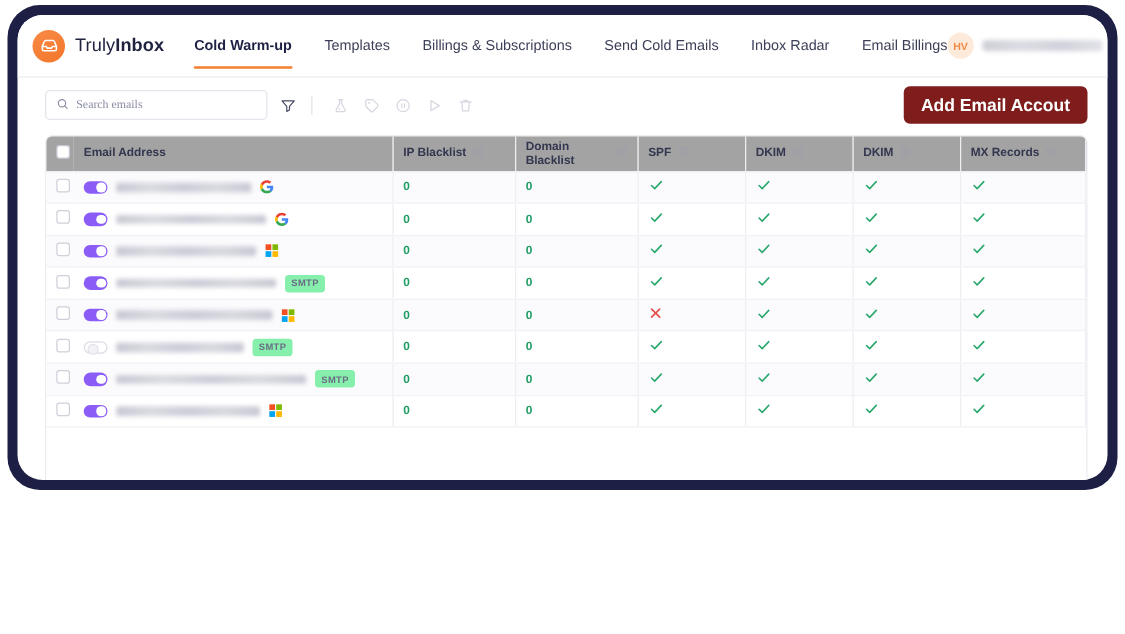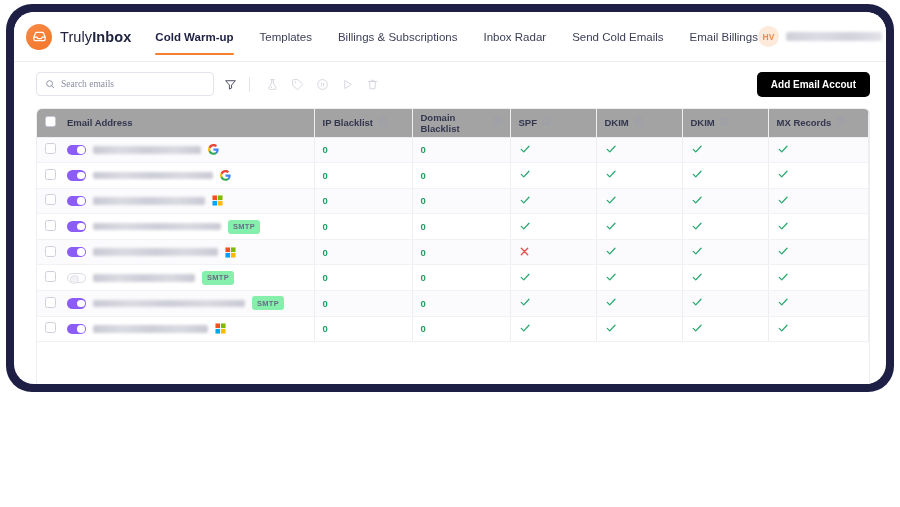--- a/index.html
+++ b/index.html
@@ -89,22 +89,22 @@
     border: none; outline: none; font-size: 9.5px; color: #53566d;
     font-family: Liberation Serif, serif; width: 100%; background: transparent;
   }
   .search-box input::placeholder { color: #8a8da3; }
   .ticon { display: flex; align-items: center; justify-content: center; cursor: pointer; }
   .tb-sep { width: 1px; height: 15px; background: #e2e2ea; margin: 0 2px; }
   .tb-icons { display: flex; align-items: center; gap: 12px; margin-left: 4px; }
 
   .add-btn {
     margin-left: auto;
-    background: #000000; color: #fff;
-    font-size: 10px; font-weight: 700;
+    background: #7f1d1d; color: #fff;
+    font-size: 14px; font-weight: 700;
     border: none; border-radius: 5px;
     padding: 7px 14px; cursor: pointer;
     font-family: inherit;
   }
 
   
   .card {
     margin: 2px 16px 0 22px;
     border: 1px solid #ededf2;
     border-radius: 6px 6px 0 0;
@@ -175,22 +175,22 @@
           <path d="M3 13l2.5-6.2a2 2 0 011.85-1.3h9.3A2 2 0 0118.5 6.8L21 13v3.5a2 2 0 01-2 2H5a2 2 0 01-2-2V13z" stroke="#fff" stroke-width="2" stroke-linejoin="round"></path>
         </svg>
       </span>
       <span class="brand-name"><span class="light">Truly</span><b>Inbox</b></span>
     </div>
 
     <div class="navlinks">
       <div class="navlink active">Cold Warm-up</div>
       <div class="navlink">Templates</div>
       <div class="navlink">Billings &amp; Subscriptions</div>
+      <div class="navlink">Send Cold Emails</div>
       <div class="navlink">Inbox Radar</div>
-      <div class="navlink">Send Cold Emails</div>
       <div class="navlink">Email Billings</div>
     </div>
 
     <div class="user-area">
       <span class="avatar">HV</span>
       <span class="user-name"></span>
 
     </div>
   </div>
 

